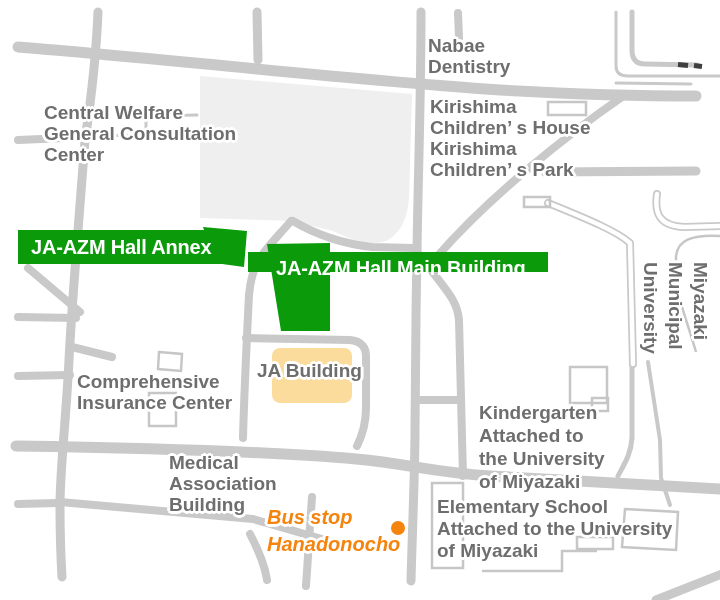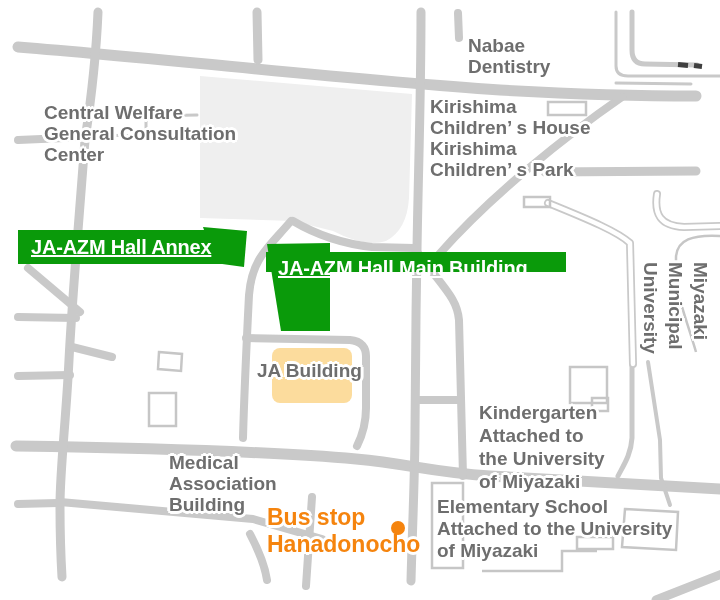--- a/index.html
+++ b/index.html
@@ -26,36 +26,36 @@
 
   
   .lbl{
     position:absolute;color:var(--label_gray);font-size:19px;font-weight:bold;
     line-height:21px;white-space:pre-line;
     text-shadow:-2px -2px 0 #fff,2px -2px 0 #fff,-2px 2px 0 #fff,2px 2px 0 #fff,
                 -3px 0 0 #fff,3px 0 0 #fff,0 -3px 0 #fff,0 3px 0 #fff,0 0 2px #fff;
   }
   .lbl-central{left:44px;top:68px;margin-top:34px;}
   .lbl-parking{left:192px;top:139px;}
-  .lbl-nabae{left:428px;top:35px;margin-left:40px;}
+  .lbl-nabae{left:428px;top:35px;}
   .lbl-kirishima{left:430px;top:96px;}
   .lbl-comprehensive{left:77px;top:371px;}
   .lbl-ja-building{left:257px;top:360px;}
   .lbl-kindergarten{left:479px;top:375px;line-height:23px;margin-top:26px;}
   .lbl-medical{left:169px;top:452px;}
   .lbl-elementary{left:437px;top:496px;line-height:22px;}
-  .lbl-busstop{left:267px;top:504px;color:var(--orange);font-size:23px;line-height:27px;}
+  .lbl-busstop{left:267px;top:504px;color:var(--orange);font-size:20px;line-height:27px;font-style:italic;}
   .lbl-univ{left:713px;top:262px;line-height:25px;transform:rotate(90deg);transform-origin:0 0;}
 
   .green-badge{
     position:absolute;background:var(--green);color:#ffffff;font-weight:bold;font-size:20px;
-    letter-spacing:-0.2px;white-space:nowrap;text-decoration:underline;
+    letter-spacing:-0.2px;white-space:nowrap;
   }
   .badge-annex{left:18px;top:230px;width:215px;height:34px;line-height:34px;padding-left:13px;box-sizing:border-box;}
-  .badge-main{left:266px;top:252px;width:300px;height:20px;line-height:32px;padding-left:12px;box-sizing:border-box;}
+  .badge-main{left:248px;top:252px;width:300px;height:20px;line-height:32px;padding-left:28px;box-sizing:border-box;}
 
   .bus-dot{position:absolute;left:391px;top:521px;width:14px;height:14px;border-radius:50%;background:var(--orange);}
 </style>
 </head>
 <body>
 
 <div id="map">
 
   <svg width="720" height="600" viewBox="0 0 720 600">
 
@@ -136,20 +136,22 @@
 
   <div class="lbl lbl-central">Central Welfare
 General Consultation
 Center</div>
   <div class="lbl lbl-nabae">Nabae
 Dentistry</div>
   <div class="lbl lbl-kirishima">Kirishima
 Children’ s House
 Kirishima
 Children’ s Park</div>
+  <div class="lbl lbl-comprehensive">Comprehensive
+Insurance Center</div>
   <div class="lbl lbl-ja-building">JA Building</div>
   <div class="lbl lbl-kindergarten">Kindergarten
 Attached to
 the University
 of Miyazaki</div>
   <div class="lbl lbl-univ">Miyazaki Municipal
 University</div>
   <div class="lbl lbl-medical">Medical
 Association
 Building</div>

